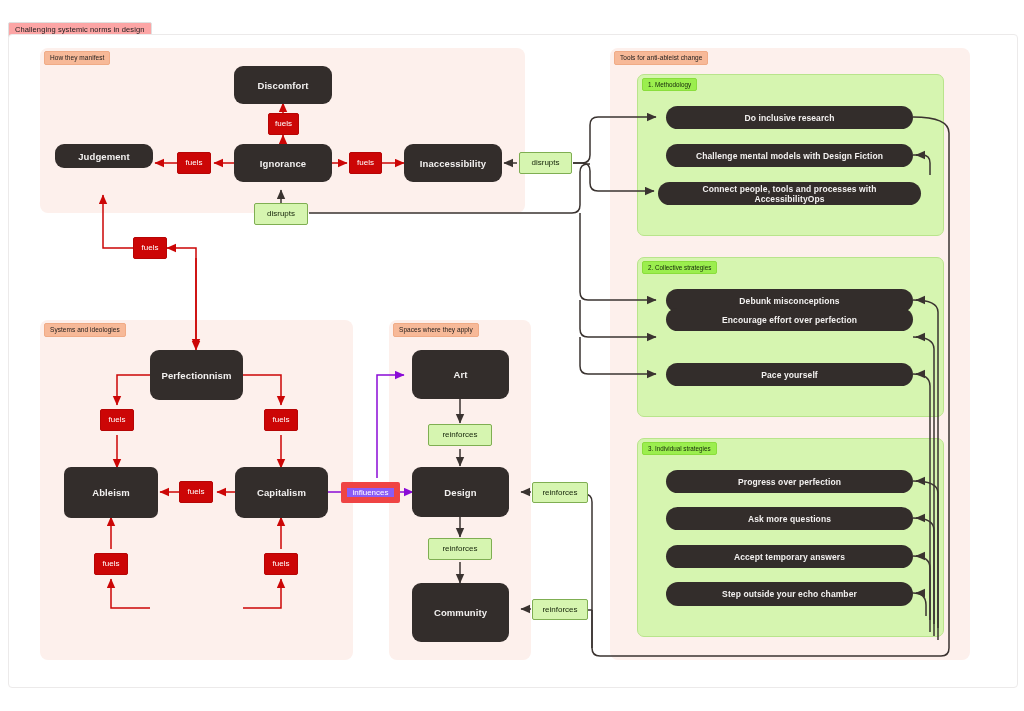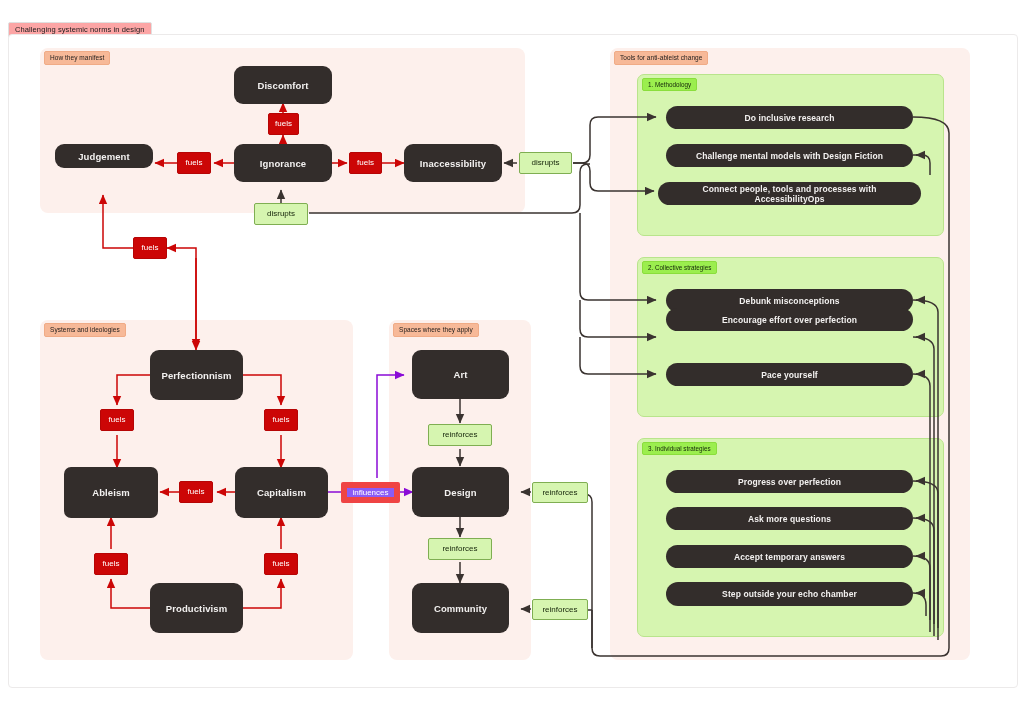--- a/index.html
+++ b/index.html
@@ -211,25 +211,24 @@
   </svg>
 
   <div class="node" style="left:234px;top:66px;width:98px;height:38px;">Discomfort</div>
   <div class="node" style="left:55px;top:144px;width:98px;height:24px;">Judgement</div>
   <div class="node" style="left:234px;top:144px;width:98px;height:38px;">Ignorance</div>
   <div class="node" style="left:404px;top:144px;width:98px;height:38px;">Inaccessibility</div>
 
   <div class="node" style="left:150px;top:350px;width:93px;height:50px;">Perfectionnism</div>
   <div class="node" style="left:64px;top:467px;width:94px;height:51px;border-radius:7px;">Ableism</div>
   <div class="node" style="left:235px;top:467px;width:93px;height:51px;">Capitalism</div>
-  <div class="node" style="left:150px;top:583px;width:93px;height:50px;">Productivism</div>
 
   <div class="node" style="left:412px;top:350px;width:97px;height:49px;">Art</div>
   <div class="node" style="left:412px;top:467px;width:97px;height:50px;">Design</div>
-  <div class="node" style="left:412px;top:583px;width:97px;height:50px;">Community</div>
+  <div class="node" style="left:412px;top:583px;width:97px;height:59px;">Community</div>
 
   <div class="pill" style="left:666px;top:106px;width:247px;height:23px;">Do inclusive research</div>
   <div class="pill" style="left:666px;top:144px;width:247px;height:23px;">Challenge mental models with Design Fiction</div>
   <div class="pill" style="left:658px;top:182px;width:263px;height:23px;">Connect people, tools and processes with AccessibilityOps</div>
 
   <div class="pill" style="left:666px;top:289px;width:247px;height:23px;">Debunk misconceptions</div>
   <div class="pill" style="left:666px;top:308px;width:247px;height:23px;">Encourage effort over perfection</div>
   <div class="pill" style="left:666px;top:363px;width:247px;height:23px;">Pace yourself</div>
 
   <div class="pill" style="left:666px;top:470px;width:247px;height:23px;">Progress over perfection</div>

